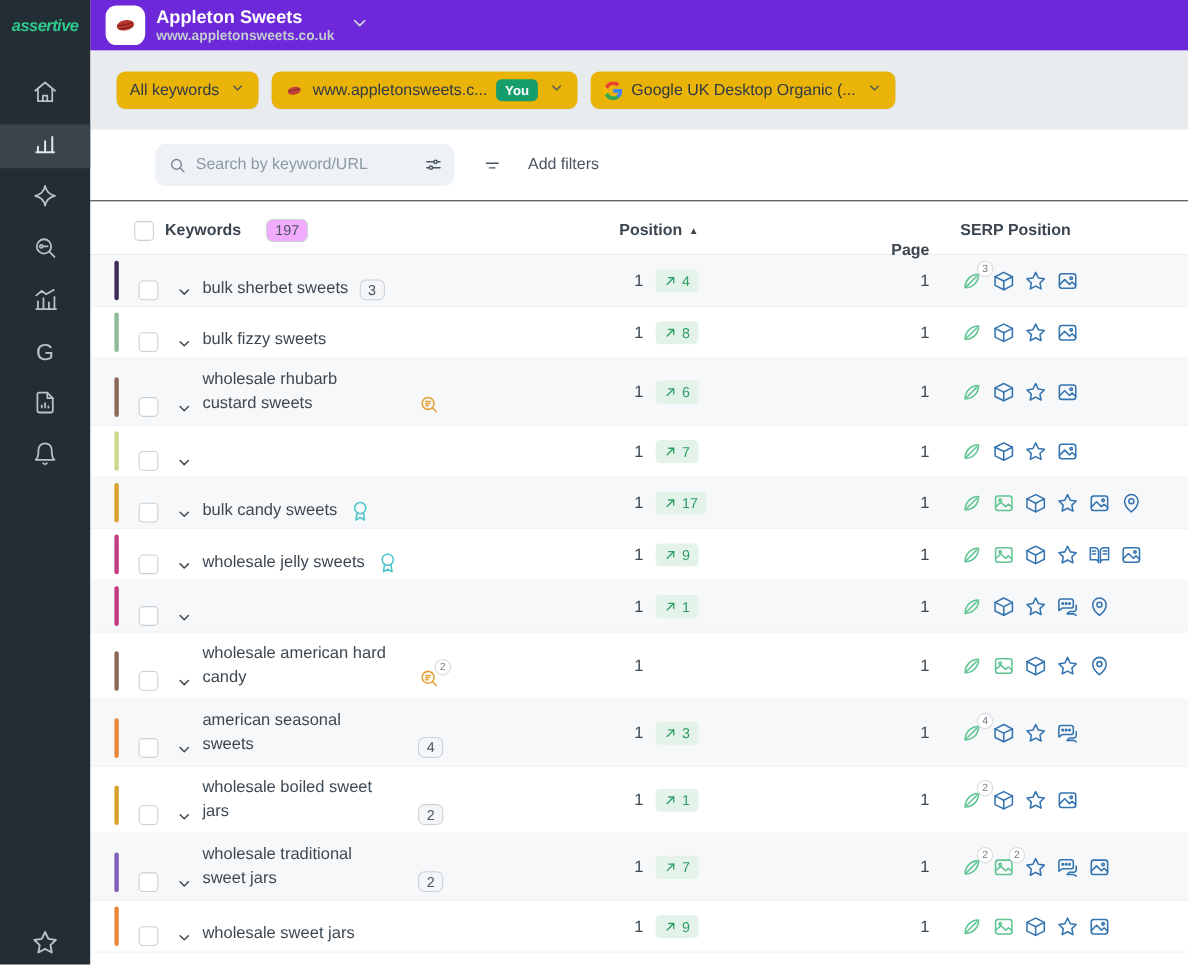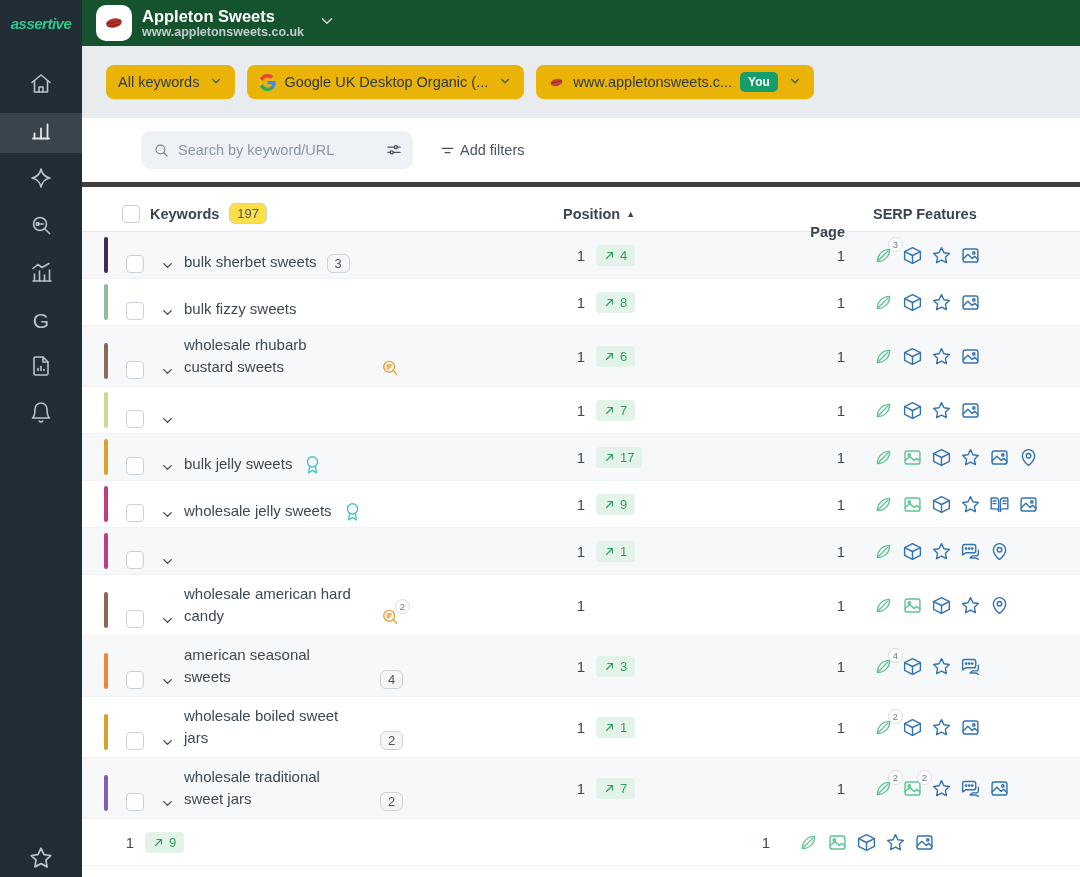--- a/index.html
+++ b/index.html
@@ -14,21 +14,21 @@
           color:#2fc98c; font-size:15px; font-weight:bold; font-style:italic; letter-spacing:-.5px; }
   .nav { display:flex; flex-direction:column; margin-top:20px; }
   .nav-item { height:40px; width:82px; display:flex; align-items:center; justify-content:center;
               color:#b9c2ca; margin-bottom:7px; cursor:pointer; }
   .nav-item.active { background:#3a444d; color:#e2e7eb; }
   .nav-item svg { width:24px; height:24px; }
   .nav-g { font-size:21px; color:#b9c2ca; font-weight:400; }
   .nav-bottom { position:absolute; bottom:2px; width:82px; display:flex; justify-content:center; color:#b9c2ca; }
   .nav-bottom svg { width:26px; height:26px; }
   
-  .topbar { position:absolute; left:82px; right:0; top:0; height:46px; background:#14532d;
+  .topbar { position:absolute; left:82px; right:0; top:0; height:46px; background:#6d28d9;
             display:flex; align-items:center; padding-left:14px; }
   .favicon-box { width:36px; height:36px; background:#fff; border-radius:10px;
                  display:flex; align-items:center; justify-content:center; }
   .site-meta { margin-left:10px; }
   .site-name { color:#fff; font-size:16.5px; font-weight:bold; line-height:1.15; }
   .site-url { color:#c3cad1; font-size:12.5px;font-weight:bold; }
   .topbar-chevron { margin-left:14px; color:#cdd4da; }
   
   .filterbar { position:absolute; left:82px; right:0; top:46px; height:72px; background:#e9ecee;
                display:flex; align-items:center; padding-left:24px; gap:12px; }
@@ -39,29 +39,29 @@
   .badge-you { background:#169d6c; color:#fff; font-size:12px; font-weight:bold;
                border-radius:5px; padding:3px 8px; }
   
   .main { position:absolute; left:82px; right:0; top:118px; bottom:0; background:#fff; }
   .search-row { height:64px; display:flex; align-items:center; padding-left:59px; gap:26px; }
   .search-box { width:272px; height:38px; background:#eef2f7; border-radius:9px;
                 display:flex; align-items:center; padding:0 10px 0 12px; gap:8px; }
   .search-box input { border:none; outline:none; background:transparent; flex:1;
                       font-size:14.5px; color:#3e4a54; font-family:"Liberation Sans",sans-serif; }
   .search-box input::placeholder { color:#8b98a4; }
-  .add-filters { display:flex; align-items:center; gap:4px; font-size:14.5px; color:#4a555f; cursor:pointer; }
+  .add-filters { display:flex; align-items:center; gap:24px; font-size:14.5px; color:#4a555f; cursor:pointer; }
   
   .grid-row { display:grid; grid-template-columns:451px 160px 1fr 75px 235px;
               padding-left:22px; align-items:center; }
-  .thead { border-top:5px solid #404040; border-bottom:1px solid #e8ebee; height:50px;
+  .thead { border-top:1px solid #404040; border-bottom:1px solid #e8ebee; height:50px;
            font-size:14.5px; font-weight:bold; color:#3a454f; }
   .th-kw { display:flex; align-items:center; gap:10px; }
-  .count-chip { border:1px solid #c9d0d6; border-radius:6px; background:#fde047;
-                padding:2px 7px; font-size:13px; font-weight:normal; color:#4a555f; }
+  .count-chip { border:1px solid #c9d0d6; border-radius:6px; background:#f0abfc;
+                padding:2px 7px; font-size:13px; font-weight:normal; color:#4a555f;margin-left:13px; }
   .th-pos { padding-left:8px; display:flex; align-items:center; gap:6px; cursor:pointer; }
   .sort-tri { font-size:9px; color:#3a454f; }
   .th-page { text-align:right; cursor:pointer;margin-top:37px; }
   .th-serp { padding-left:28px; cursor:pointer; }
   .trow { border-bottom:1px solid #f0f2f4; min-height:47px; }
   .trow.two { min-height:61px; }
   .trow:nth-child(odd) { background:#f7f8f9; }
   .kw-cell { display:flex; align-items:flex-end; position:relative; }
   .kw-bar { width:4px; height:36px; border-radius:3px; flex:0 0 4px; }
   .cbx { width:18px; height:18px; border:1.5px solid #c9d0d6; border-radius:4px;
@@ -184,42 +184,42 @@
 </div>
 
 <div class="filterbar">
   <div class="pill">
     <span>All keywords</span>
     <span class="chev"><svg viewBox="0 0 24 24" fill="none" stroke="currentColor" stroke-width="2" stroke-linecap="round" stroke-linejoin="round" width="14" height="14">
           <polyline points="6 9 12 15 18 9"></polyline>
         </svg></span>
   </div>
   <div class="pill">
+    <svg viewBox="0 0 24 24" width="17" height="17">
+        <g transform="rotate(-12 12 12)">
+          <ellipse cx="12" cy="12" rx="8.5" ry="5" fill="#c0433b"></ellipse>
+          <path d="M4.5 10.5c2 1.2 13 1.2 15 0" stroke="#8a2620" stroke-width="1.2" fill="none"></path>
+        </g>
+      </svg>
+    <span>www.appletonsweets.c...</span>
+    <span class="badge-you">You</span>
+    <span class="chev"><svg viewBox="0 0 24 24" fill="none" stroke="currentColor" stroke-width="2" stroke-linecap="round" stroke-linejoin="round" width="14" height="14">
+          <polyline points="6 9 12 15 18 9"></polyline>
+        </svg></span>
+  </div>
+  <div class="pill">
     <span style="display:flex">
       <svg viewBox="0 0 18 18" width="17" height="17">
           <path fill="#4285F4" d="M17.64 9.2c0-.64-.06-1.25-.16-1.84H9v3.48h4.84a4.14 4.14 0 0 1-1.8 2.72v2.26h2.92a8.78 8.78 0 0 0 2.68-6.62z"></path>
           <path fill="#34A853" d="M9 18a8.6 8.6 0 0 0 5.96-2.18l-2.92-2.26a5.4 5.4 0 0 1-8.08-2.85H.96v2.32A9 9 0 0 0 9 18z"></path>
           <path fill="#FBBC05" d="M3.96 10.71a5.41 5.41 0 0 1 0-3.42V4.96H.96a9 9 0 0 0 0 8.08z"></path>
           <path fill="#EA4335" d="M9 3.58c1.32 0 2.5.45 3.44 1.35l2.58-2.59A9 9 0 0 0 .96 4.96l3 2.33A5.36 5.36 0 0 1 9 3.58z"></path>
         </svg>
     </span>
     <span>Google UK Desktop Organic (...</span>
-    <span class="chev"><svg viewBox="0 0 24 24" fill="none" stroke="currentColor" stroke-width="2" stroke-linecap="round" stroke-linejoin="round" width="14" height="14">
-          <polyline points="6 9 12 15 18 9"></polyline>
-        </svg></span>
-  </div>
-  <div class="pill">
-    <svg viewBox="0 0 24 24" width="17" height="17">
-        <g transform="rotate(-12 12 12)">
-          <ellipse cx="12" cy="12" rx="8.5" ry="5" fill="#c0433b"></ellipse>
-          <path d="M4.5 10.5c2 1.2 13 1.2 15 0" stroke="#8a2620" stroke-width="1.2" fill="none"></path>
-        </g>
-      </svg>
-    <span>www.appletonsweets.c...</span>
-    <span class="badge-you">You</span>
     <span class="chev"><svg viewBox="0 0 24 24" fill="none" stroke="currentColor" stroke-width="2" stroke-linecap="round" stroke-linejoin="round" width="14" height="14">
           <polyline points="6 9 12 15 18 9"></polyline>
         </svg></span>
   </div>
 </div>
 
 <div class="main">
   <div class="search-row">
     <div class="search-box">
       <span style="display:flex;color:#7b8894">
@@ -254,21 +254,21 @@
       <div class="cbx"></div>
       <span>Keywords</span>
       <span class="count-chip">197</span>
     </div>
     <div class="th-pos">
       <span>Position</span>
       <span class="sort-tri">▲</span>
     </div>
     <div></div>
     <div class="th-page">Page</div>
-    <div class="th-serp">SERP Features</div>
+    <div class="th-serp">SERP Position</div>
   </div>
 
   <div id="rows">
       <div class="grid-row trow">
         <div class="kw-cell">
           <div class="kw-bar" style="background: rgb(63, 43, 86);"></div>
           <div class="cbx"></div>
           <span class="row-chev">
             <svg viewBox="0 0 24 24" fill="none" stroke="currentColor" stroke-width="2.2" stroke-linecap="round" stroke-linejoin="round" width="15" height="15">
               <polyline points="6 9 12 15 18 9"></polyline>
@@ -494,21 +494,21 @@
       </div>
       <div class="grid-row trow">
         <div class="kw-cell">
           <div class="kw-bar" style="background: rgb(217, 160, 46);"></div>
           <div class="cbx"></div>
           <span class="row-chev">
             <svg viewBox="0 0 24 24" fill="none" stroke="currentColor" stroke-width="2.2" stroke-linecap="round" stroke-linejoin="round" width="15" height="15">
               <polyline points="6 9 12 15 18 9"></polyline>
             </svg>
           </span>
-          <span class="kw-text">bulk jelly sweets</span>
+          <span class="kw-text">bulk candy sweets</span>
           <span class="kw-attach">
             <span class="mini-ic">
               <svg viewBox="0 0 24 24" fill="none" stroke="currentColor" stroke-width="1.6" stroke-linecap="round" stroke-linejoin="round" class="teal">
                 <circle cx="12" cy="9" r="5.8"></circle>
                 <path d="M8.8 13.8 7.5 21.5l4.5-2.7 4.5 2.7-1.3-7.7"></path>
               </svg>
             </span>
           </span>
         </div>
         <div class="pos-cell">
@@ -947,20 +947,30 @@
           <span class="serp-ic">
             <svg viewBox="0 0 24 24" fill="none" stroke="currentColor" stroke-width="1.6" stroke-linecap="round" stroke-linejoin="round" class="blue">
               <rect x="3.5" y="4.5" width="17" height="15" rx="2.5"></rect>
               <circle cx="15.8" cy="9" r="1.3"></circle>
               <path d="M3.5 16 9 10.5l5 5 2.8-2.5 3.7 3.5"></path>
             </svg>
           </span>
         </div>
       </div>
       <div class="grid-row trow">
+        <div class="kw-cell">
+          <div class="kw-bar" style="background: rgb(233, 135, 58);"></div>
+          <div class="cbx"></div>
+          <span class="row-chev">
+            <svg viewBox="0 0 24 24" fill="none" stroke="currentColor" stroke-width="2.2" stroke-linecap="round" stroke-linejoin="round" width="15" height="15">
+              <polyline points="6 9 12 15 18 9"></polyline>
+            </svg>
+          </span>
+          <span class="kw-text">wholesale sweet jars</span>
+        </div>
         <div class="pos-cell">
           <span class="pos-num">1</span>
           <span class="chg">
             <span style="display: flex;">
               <svg viewBox="0 0 24 24" fill="none" stroke="currentColor" stroke-width="2.6" stroke-linecap="round" stroke-linejoin="round">
                 <path d="M5.5 18.5 18.5 5.5"></path>
                 <polyline points="8.5 5.5 18.5 5.5 18.5 15.5"></polyline>
               </svg>
             </span>
             <span>9</span>

